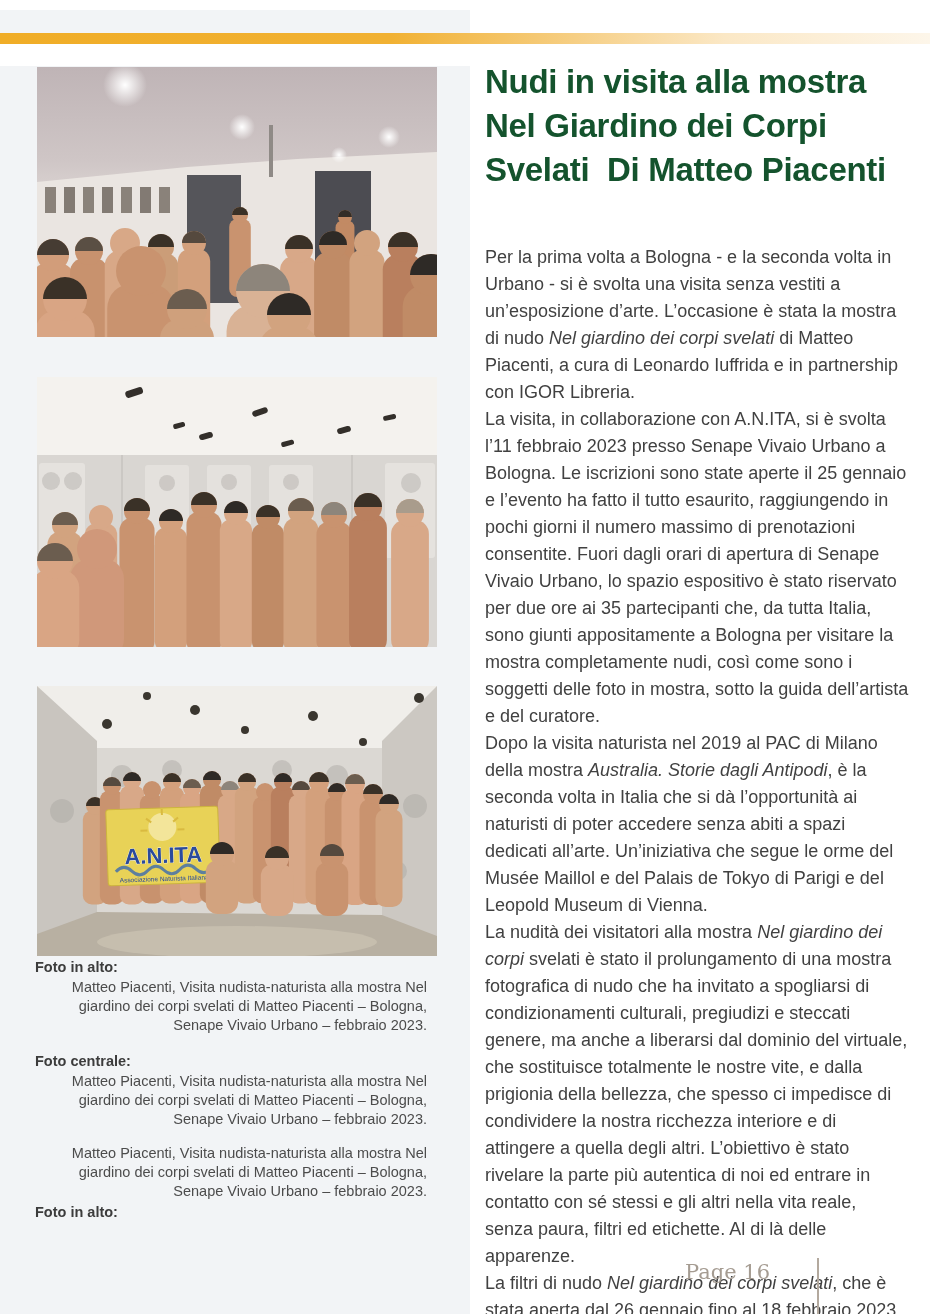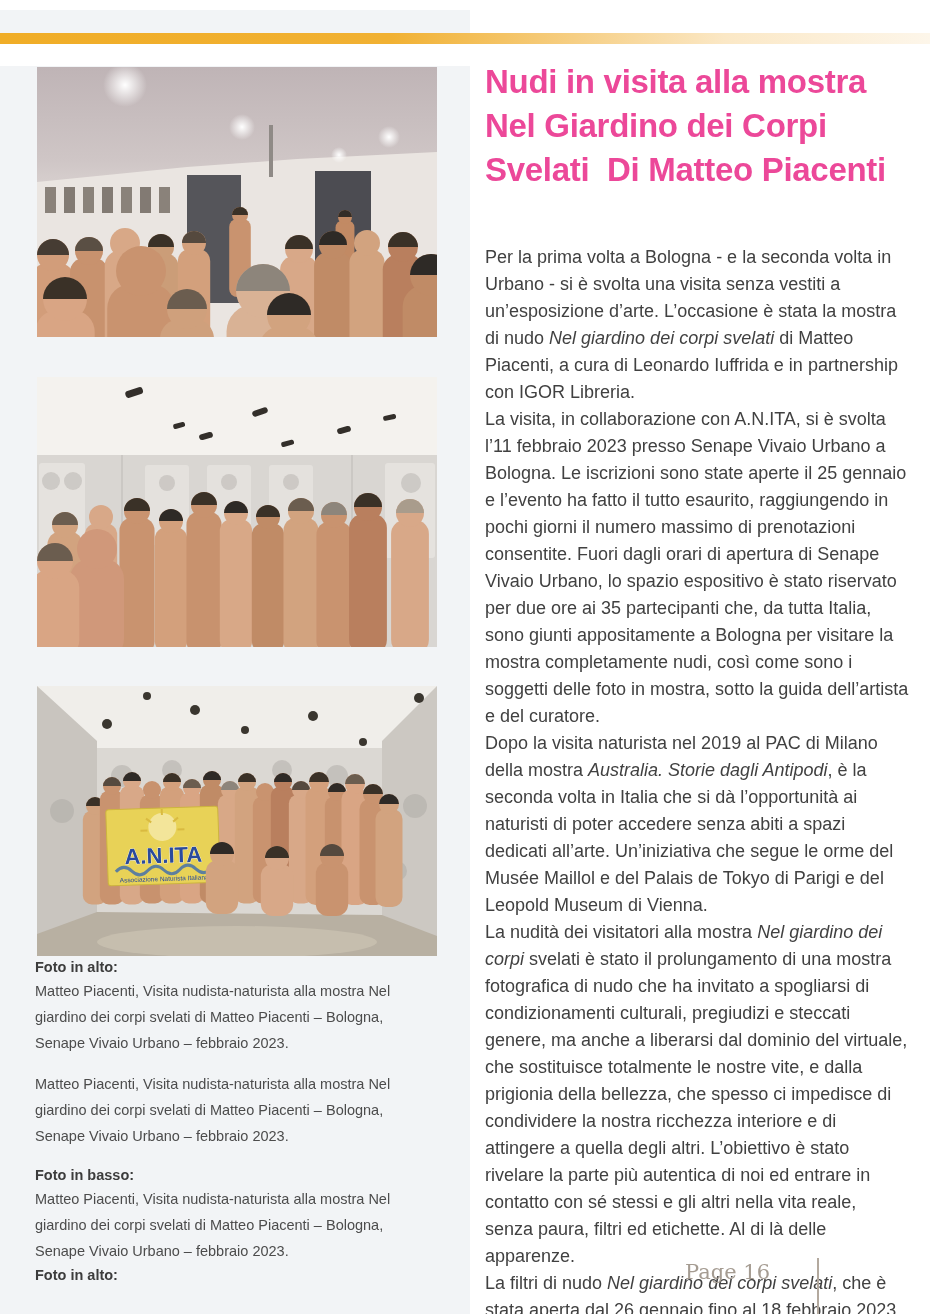--- a/index.html
+++ b/index.html
@@ -9,23 +9,23 @@
   }
   .pre-bar-strip{position:absolute;left:0;top:10px;width:470px;height:23px;background:#f2f4f6;}
   .left-panel{position:absolute;left:0;top:66px;width:470px;height:1248px;background:#f2f4f6;}
   .accent-bar{position:absolute;left:0;top:33px;width:930px;height:11px;
     background:linear-gradient(90deg,#f0ad27 0%,#f1b133 42%,#f6cf85 62%,#fbe8c6 78%,#fdf6ea 100%);}
   .photo{position:absolute;left:37px;width:400px;height:270px;display:block;}
   .photo1{top:67px;} .photo2{top:377px;} .photo3{top:686px;}
   .captions{position:absolute;left:35px;top:956px;width:392px;color:#4c4c4c;}
   .caption-block{margin-bottom:15px;}
   .caption-heading{font-weight:bold;color:#3c3c3c;font-size:14.5px;line-height:22px;}
-  .caption-text{font-size:14.5px;line-height:26px;}
+  .caption-text{font-size:14.5px;line-height:19px;text-align:right;}
   .right-col{position:absolute;left:485px;top:60px;width:424px;}
-  .title{font-weight:bold;font-size:33px;line-height:44px;letter-spacing:-0.3px;color:#ec4899;}
+  .title{font-weight:bold;font-size:33px;line-height:44px;letter-spacing:-0.3px;color:#14532d;}
   .body-text{margin-top:52px;font-size:18px;line-height:27px;color:#414141;}
   .para{margin:0;}
   .para em{font-style:italic;}
   .page-number{position:absolute;right:160px;top:1260px;font-family:"DejaVu Serif","Liberation Serif",serif;
     font-size:21px;color:#a59c92;}
   .footer-line{position:absolute;left:817px;top:1258px;width:2px;height:56px;background:#b3a99e;}
 </style>
 </head>
 <body>
 
@@ -288,24 +288,24 @@
         <path d="M 283 170 a 12 12 0 0 1 24 0 z" fill="#55493e"></path>
       </g>
   </svg>
 
   <div class="captions">
     <div class="caption-block">
       <div class="caption-heading">Foto in alto:</div>
       <div class="caption-text">Matteo Piacenti, Visita nudista-naturista alla mostra Nel giardino dei corpi svelati di Matteo Piacenti – Bologna, Senape Vivaio Urbano – febbraio 2023.</div>
     </div>
     <div class="caption-block">
+      <div class="caption-heading">Foto centrale:</div>
       <div class="caption-text">Matteo Piacenti, Visita nudista-naturista alla mostra Nel giardino dei corpi svelati di Matteo Piacenti – Bologna, Senape Vivaio Urbano – febbraio 2023.</div>
     </div>
     <div class="caption-block">
-      <div class="caption-heading">Foto in basso:</div>
       <div class="caption-text">Matteo Piacenti, Visita nudista-naturista alla mostra Nel giardino dei corpi svelati di Matteo Piacenti – Bologna, Senape Vivaio Urbano – febbraio 2023.</div>
       <div class="caption-heading">Foto in alto:</div>
     </div>
   </div>
 
   <div class="right-col">
     <div class="title">Nudi in visita alla mostra Nel Giardino dei Corpi Svelati&nbsp; Di Matteo Piacenti</div>
     <div class="body-text">
         <div class="para"><span>Per la prima volta a Bologna - e la seconda volta in Urbano - si è svolta una visita senza vestiti a un’esposizione d’arte. L’occasione è stata la mostra di nudo </span><em>Nel giardino dei corpi svelati</em><span> di Matteo Piacenti, a cura di Leonardo Iuffrida e in partnership con IGOR Libreria.</span></div>
         <div class="para"><span>La visita, in collaborazione con A.N.ITA, si è svolta l’11 febbraio 2023 presso Senape Vivaio Urbano a Bologna. Le iscrizioni sono state aperte il 25 gennaio e l’evento ha fatto il tutto esaurito, raggiungendo in pochi giorni il numero massimo di prenotazioni consentite. Fuori dagli orari di apertura di Senape Vivaio Urbano, lo spazio espositivo è stato riservato per due ore ai 35 partecipanti che, da tutta Italia, sono giunti appositamente a Bologna per visitare la mostra completamente nudi, così come sono i soggetti delle foto in mostra, sotto la guida dell’artista e del curatore.</span></div>

